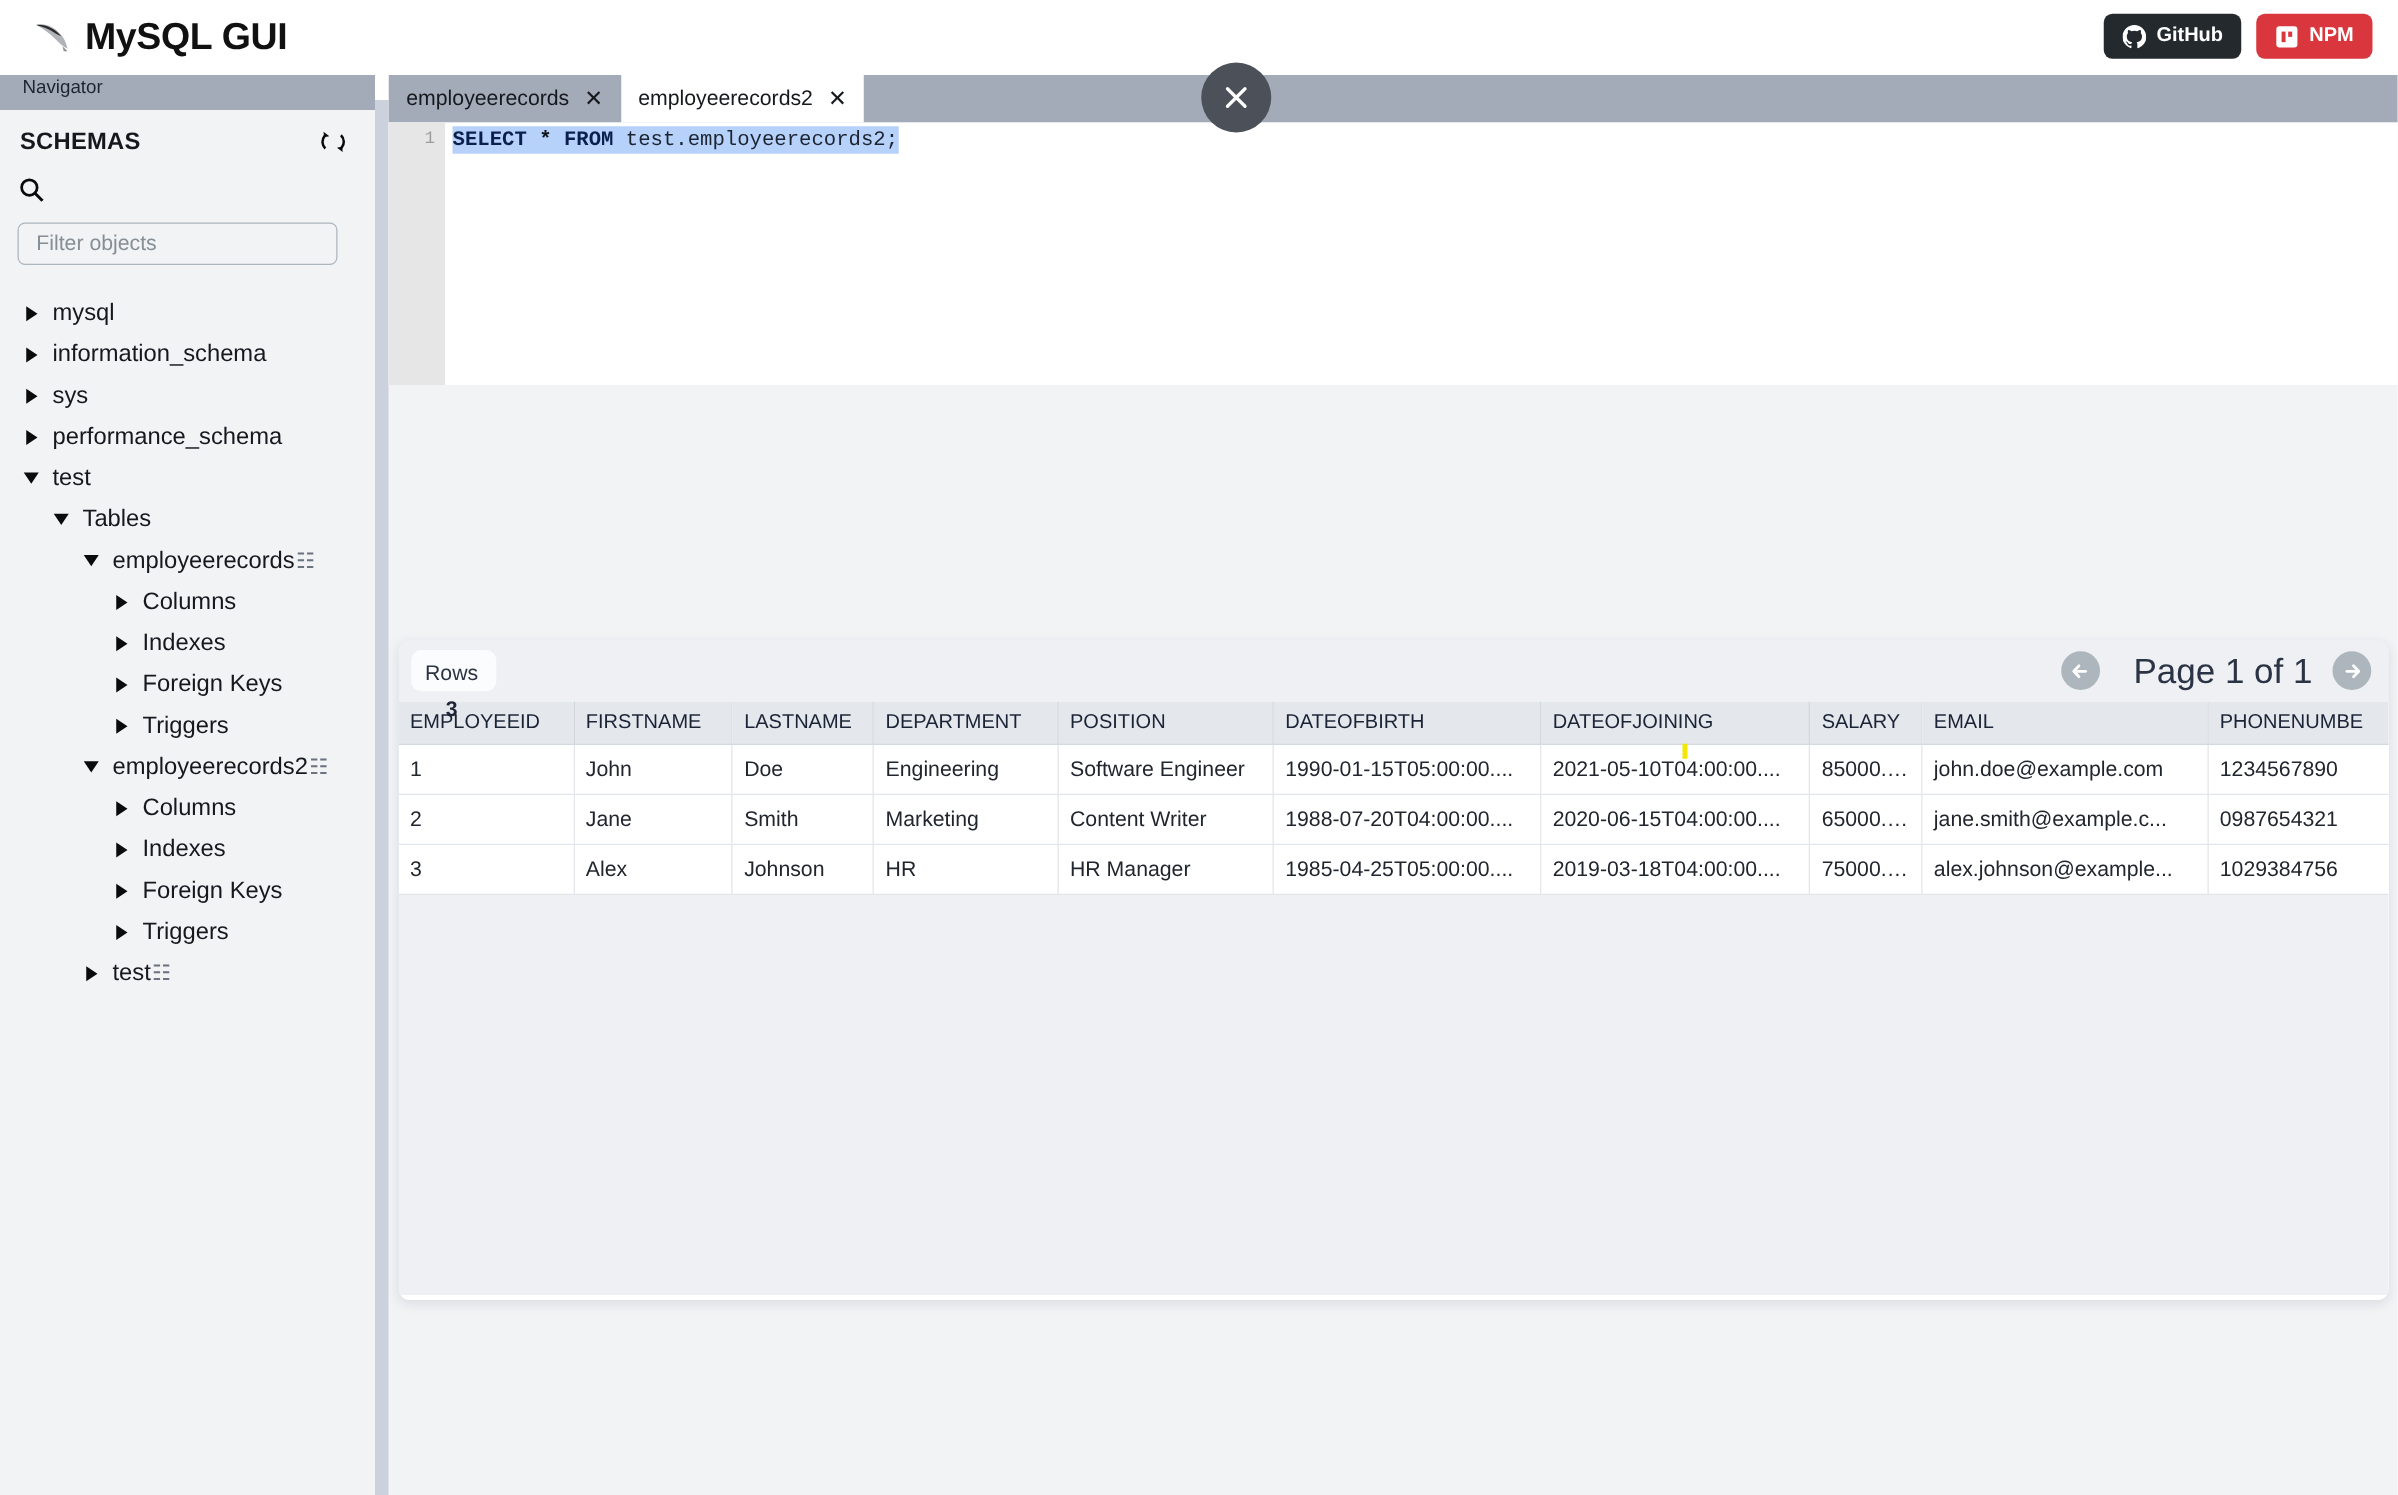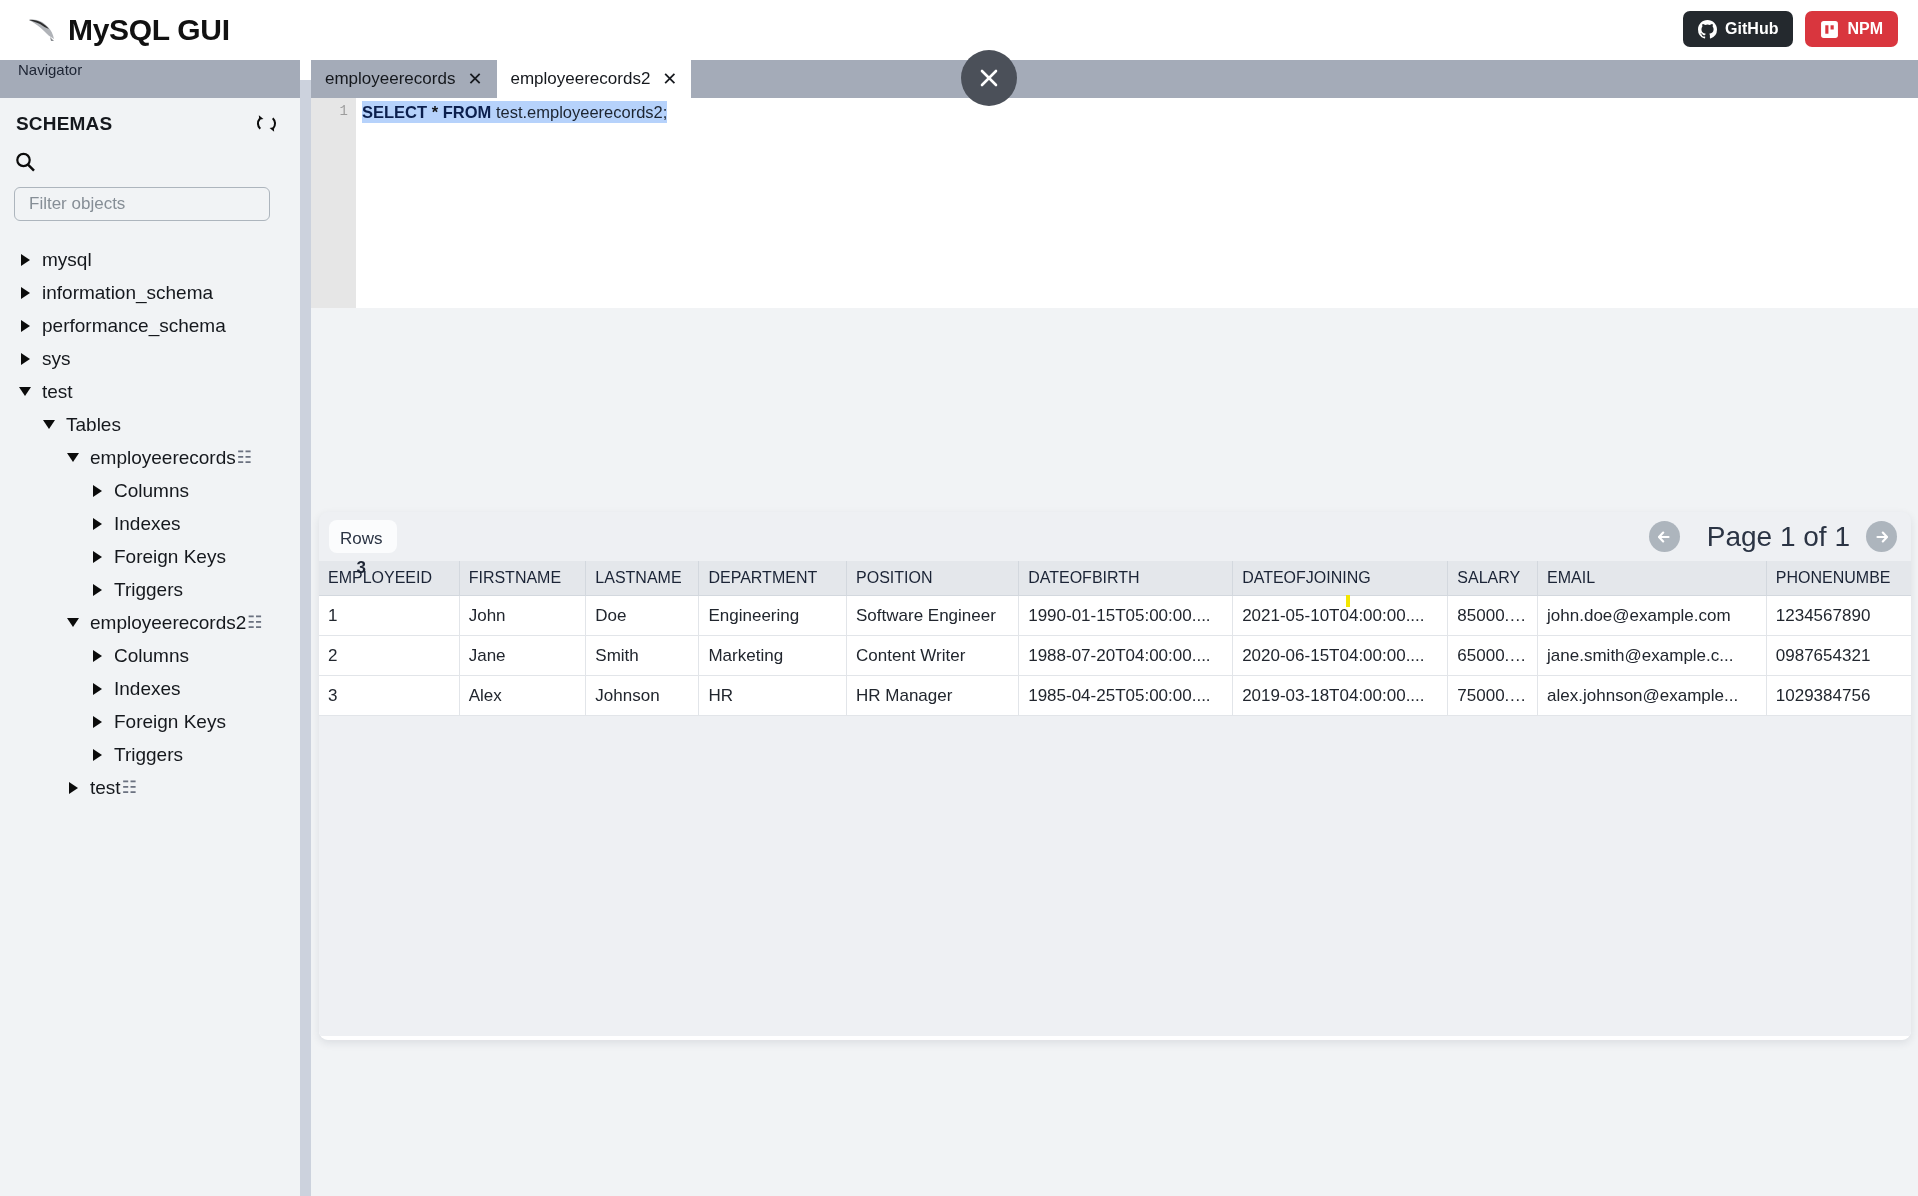--- a/index.html
+++ b/index.html
@@ -38,21 +38,21 @@
   #github-button { background: #24292e; }
   #npm-button { background: #d9363e; }
   .tb-btn svg { display:block; }
 
   
   #sidebar {
     position: absolute; left: 0; top: 60px; width: 300px; height: 1136px;
     background: #f1f3f5;
   }
   #navigator-header {
-    height: 38px; background: #a4abb8;
+    height: 28px; background: #a4abb8;
     font-size: 15px; color: #1d2433;
     padding: 1px 0 0 18px;
   }
   #schemas-row {
     display: flex; align-items: center; justify-content: space-between;
     padding: 14px 22px 0 16px;
   }
   #schemas-label { font-size: 19px; font-weight: bold; color: #15181d; letter-spacing: .2px; }
   #refresh-icon { cursor: pointer; }
   #search-row { padding: 16px 0 0 14px; }
@@ -143,21 +143,21 @@
     width: 45px; min-width: 45px; height: 210px;
     background: #e6e6e6;
     color: #9d9d9d; font-size: 14px;
     font-family: "Liberation Mono", monospace;
     text-align: right; padding: 5px 8px 0 0;
     user-select: none;
   }
   #code-area { flex: 1; padding: 3px 0 0 6px; }
   #code-line {
     display: inline-block;
-    font-family: Liberation Sans, sans-serif;
+    font-family: Liberation Mono, monospace;
     font-size: 16.5px; line-height: 22px;
     white-space: pre;
     background: #b6d2fb;
     color: #111318;
   }
   .kw { color: #0b1f4d; font-weight: bold; }
   .op { color: #111318; font-weight: bold; }
   .idn { color: #1c2430; }
 
   
@@ -323,27 +323,27 @@
       <div class="tree-node" style="padding-left: 16px;">
         <span class="tw closed">
           <span class="caret"></span>
         </span>
         <span>information_schema</span>
       </div>
       <div class="tree-node" style="padding-left: 16px;">
         <span class="tw closed">
           <span class="caret"></span>
         </span>
+        <span>sys</span>
+      </div>
+      <div class="tree-node" style="padding-left: 16px;">
+        <span class="tw closed">
+          <span class="caret"></span>
+        </span>
         <span>performance_schema</span>
-      </div>
-      <div class="tree-node" style="padding-left: 16px;">
-        <span class="tw closed">
-          <span class="caret"></span>
-        </span>
-        <span>sys</span>
       </div>
       <div class="tree-node" style="padding-left: 16px;">
         <span class="tw open">
           <span class="caret"></span>
         </span>
         <span>test</span>
       </div>
       <div class="tree-node" style="padding-left: 40px;">
         <span class="tw open">
           <span class="caret"></span>

